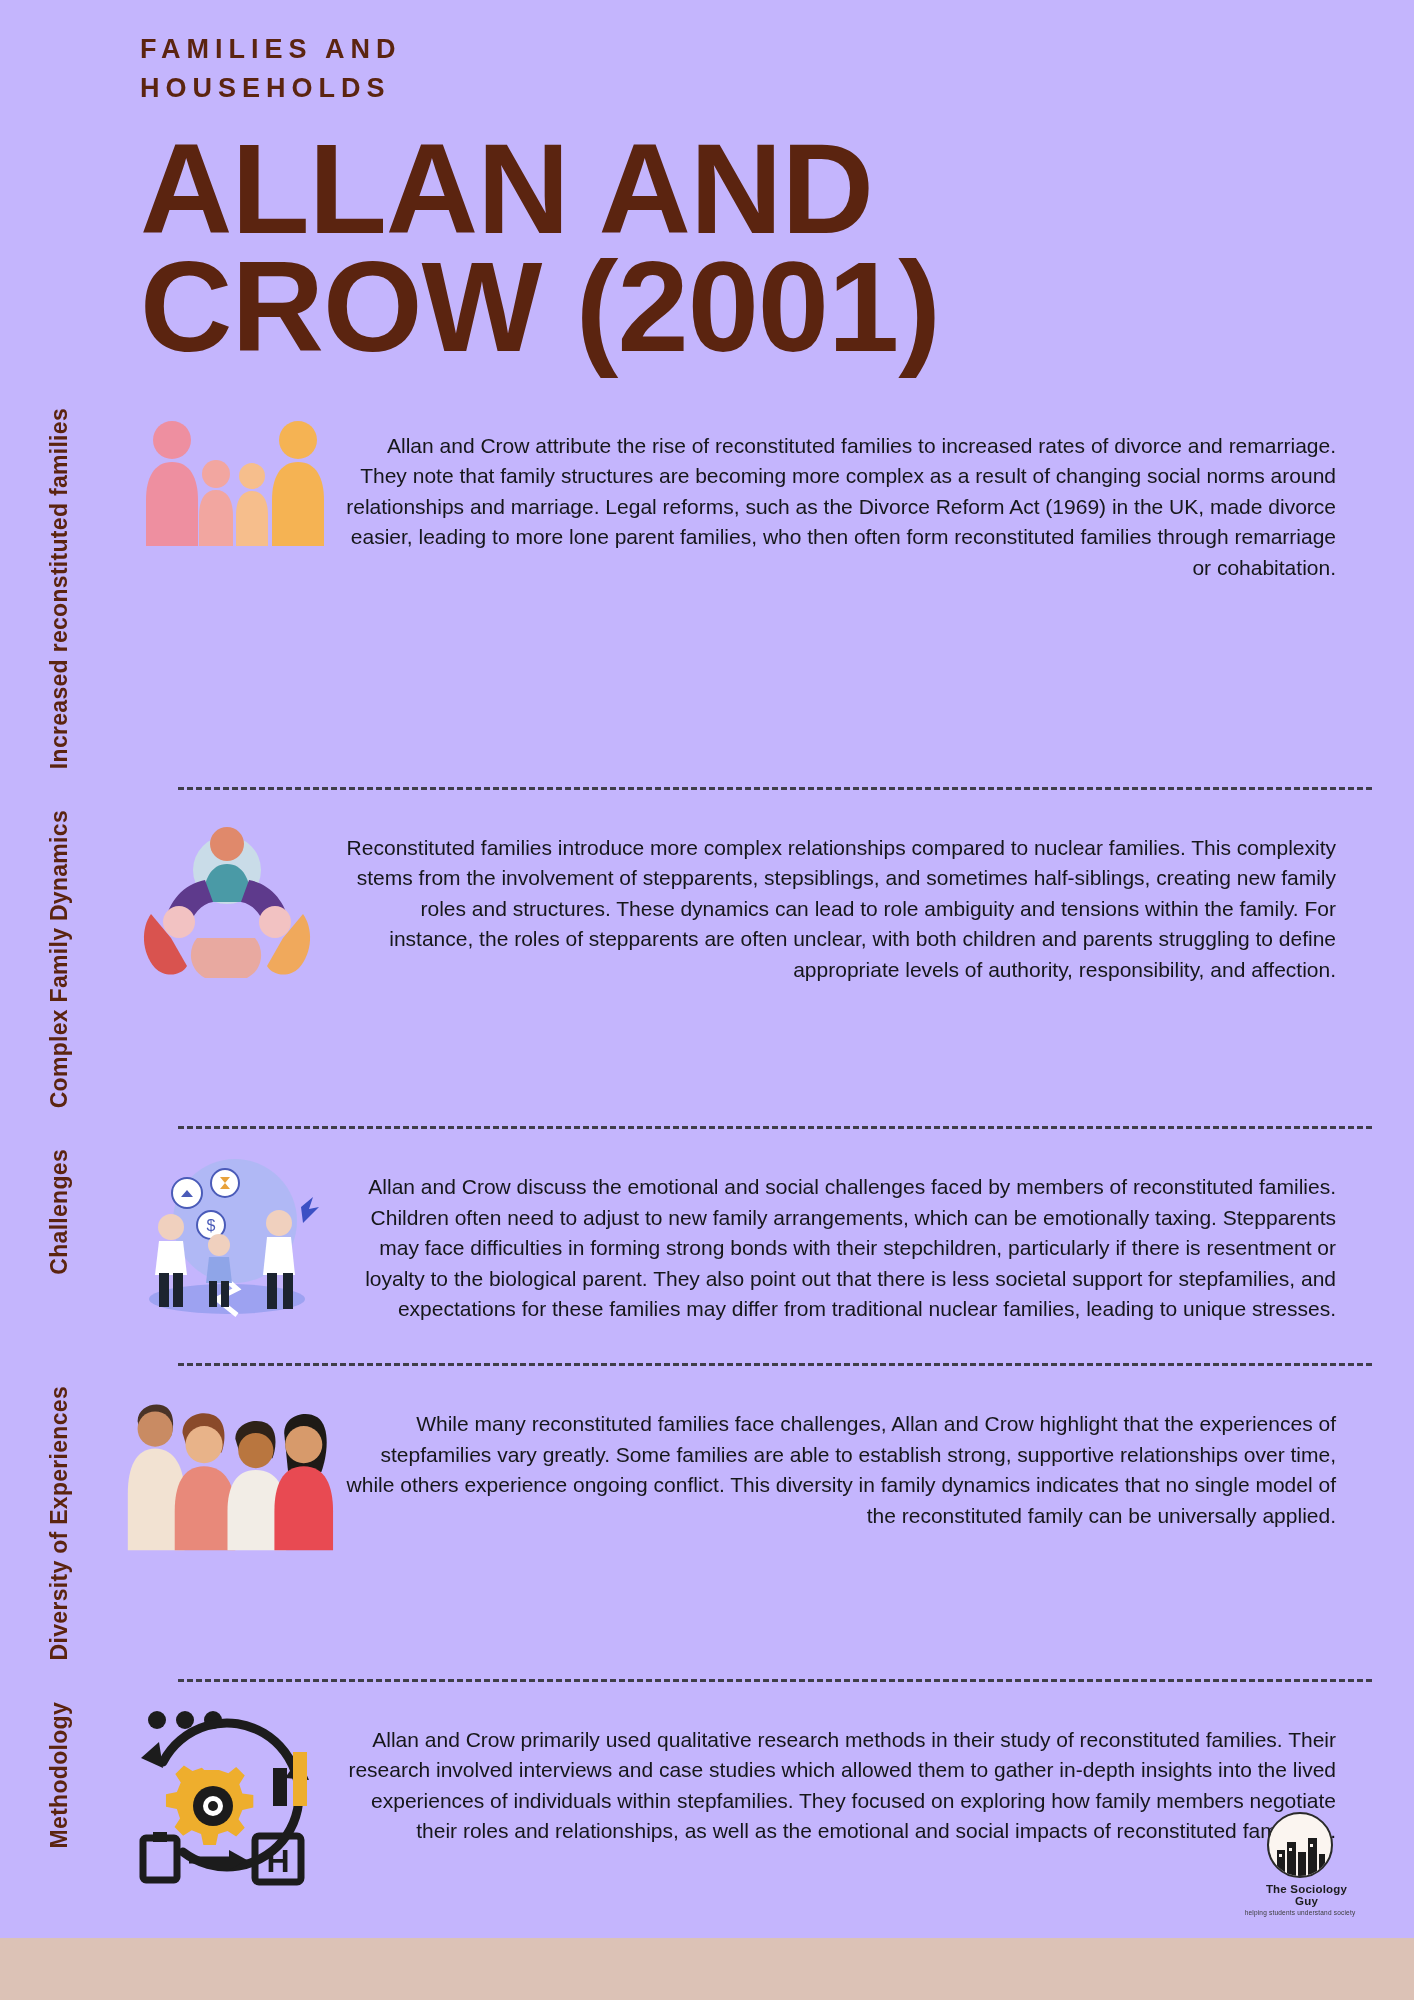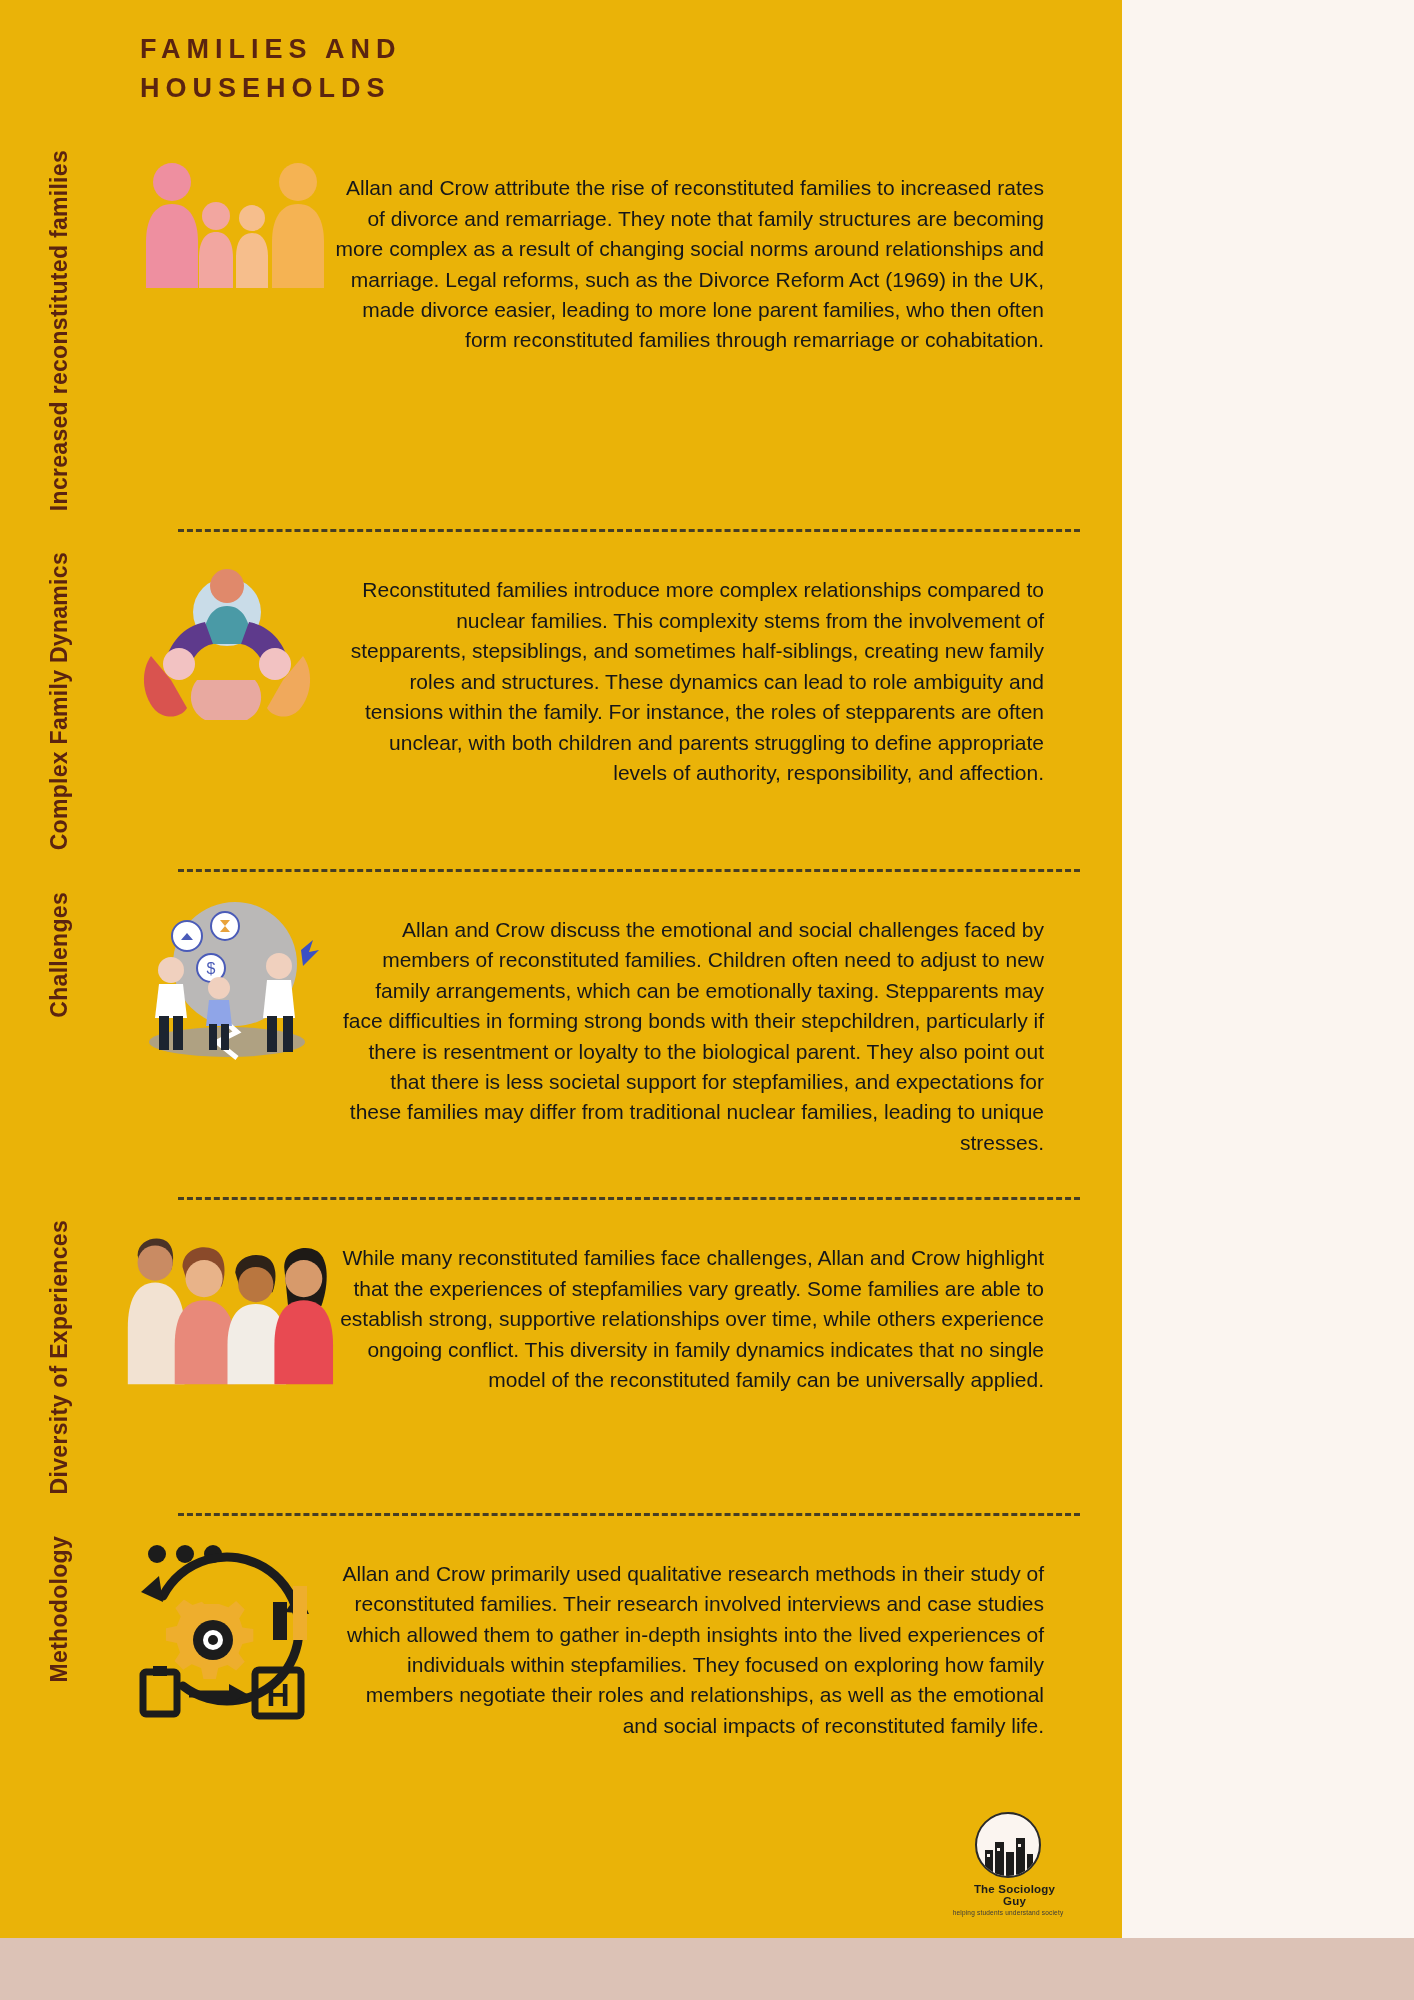--- a/index.html
+++ b/index.html
@@ -9,23 +9,23 @@
   body {
     width: 1414px;
     height: 2000px;
     background: #FBF5F0;
     font-family: "Liberation Sans", sans-serif;
     overflow: hidden;
     position: relative;
   }
   .page {
     position: relative;
-    width: 1122px;
+    width: 1414px;
     height: 2000px;
-    background: #eab308;
+    background: #c4b5fd;
     box-sizing: border-box;
   }
   
   .header {
     padding: 30px 0 0 140px;
   }
   .eyebrow {
     color: #5B2410;
     font-weight: bold;
     font-size: 27px;
@@ -138,20 +138,21 @@
   }
   svg { display: block; }
 </style>
 </head>
 <body>
 
 <div class="page">
 
   <div class="header">
     <div class="eyebrow">FAMILIES AND HOUSEHOLDS</div>
+    <div class="title">ALLAN AND CROW (2001)</div>
   </div>
 
   <div class="sections">
 
     <div class="section">
       <div class="label-col">
         <div class="vlabel">Increased reconstituted families</div>
       </div>
       <div class="icon-col">
         <svg width="200" height="150" viewBox="0 0 200 150">

